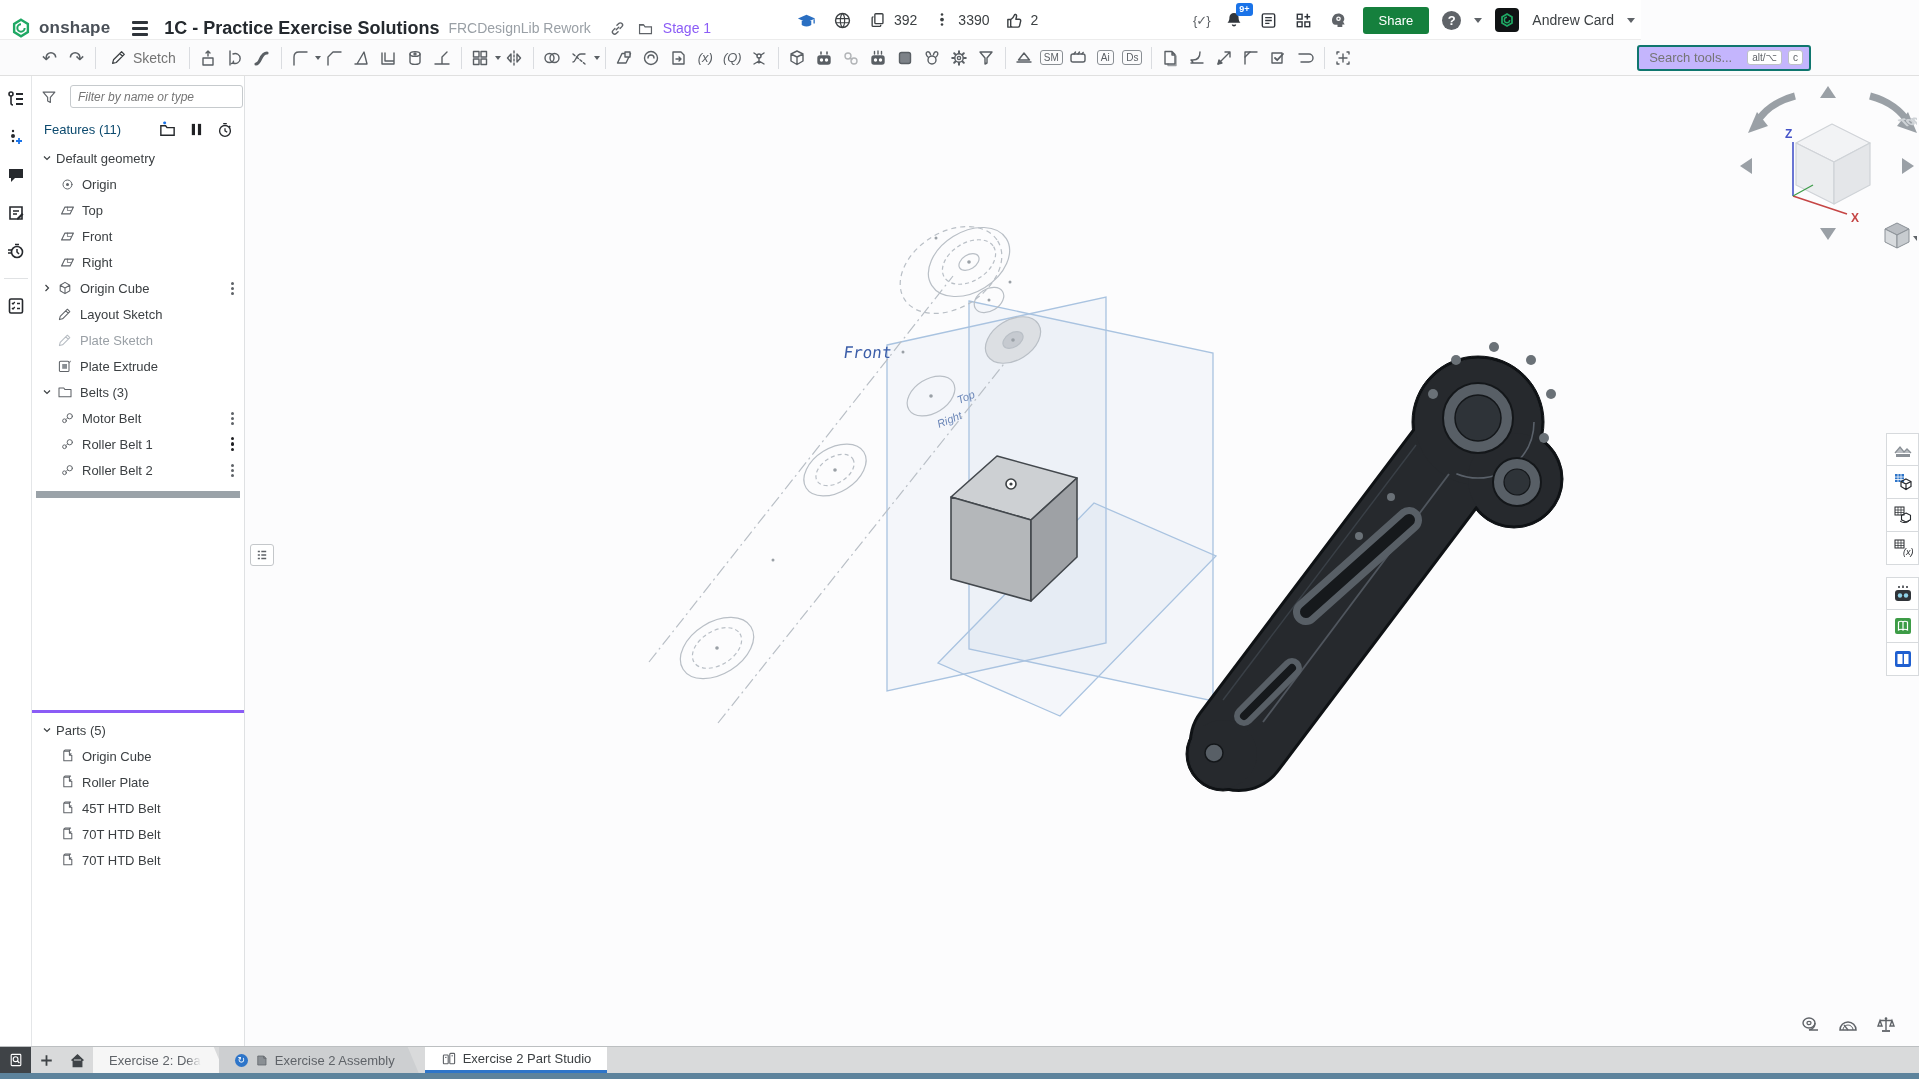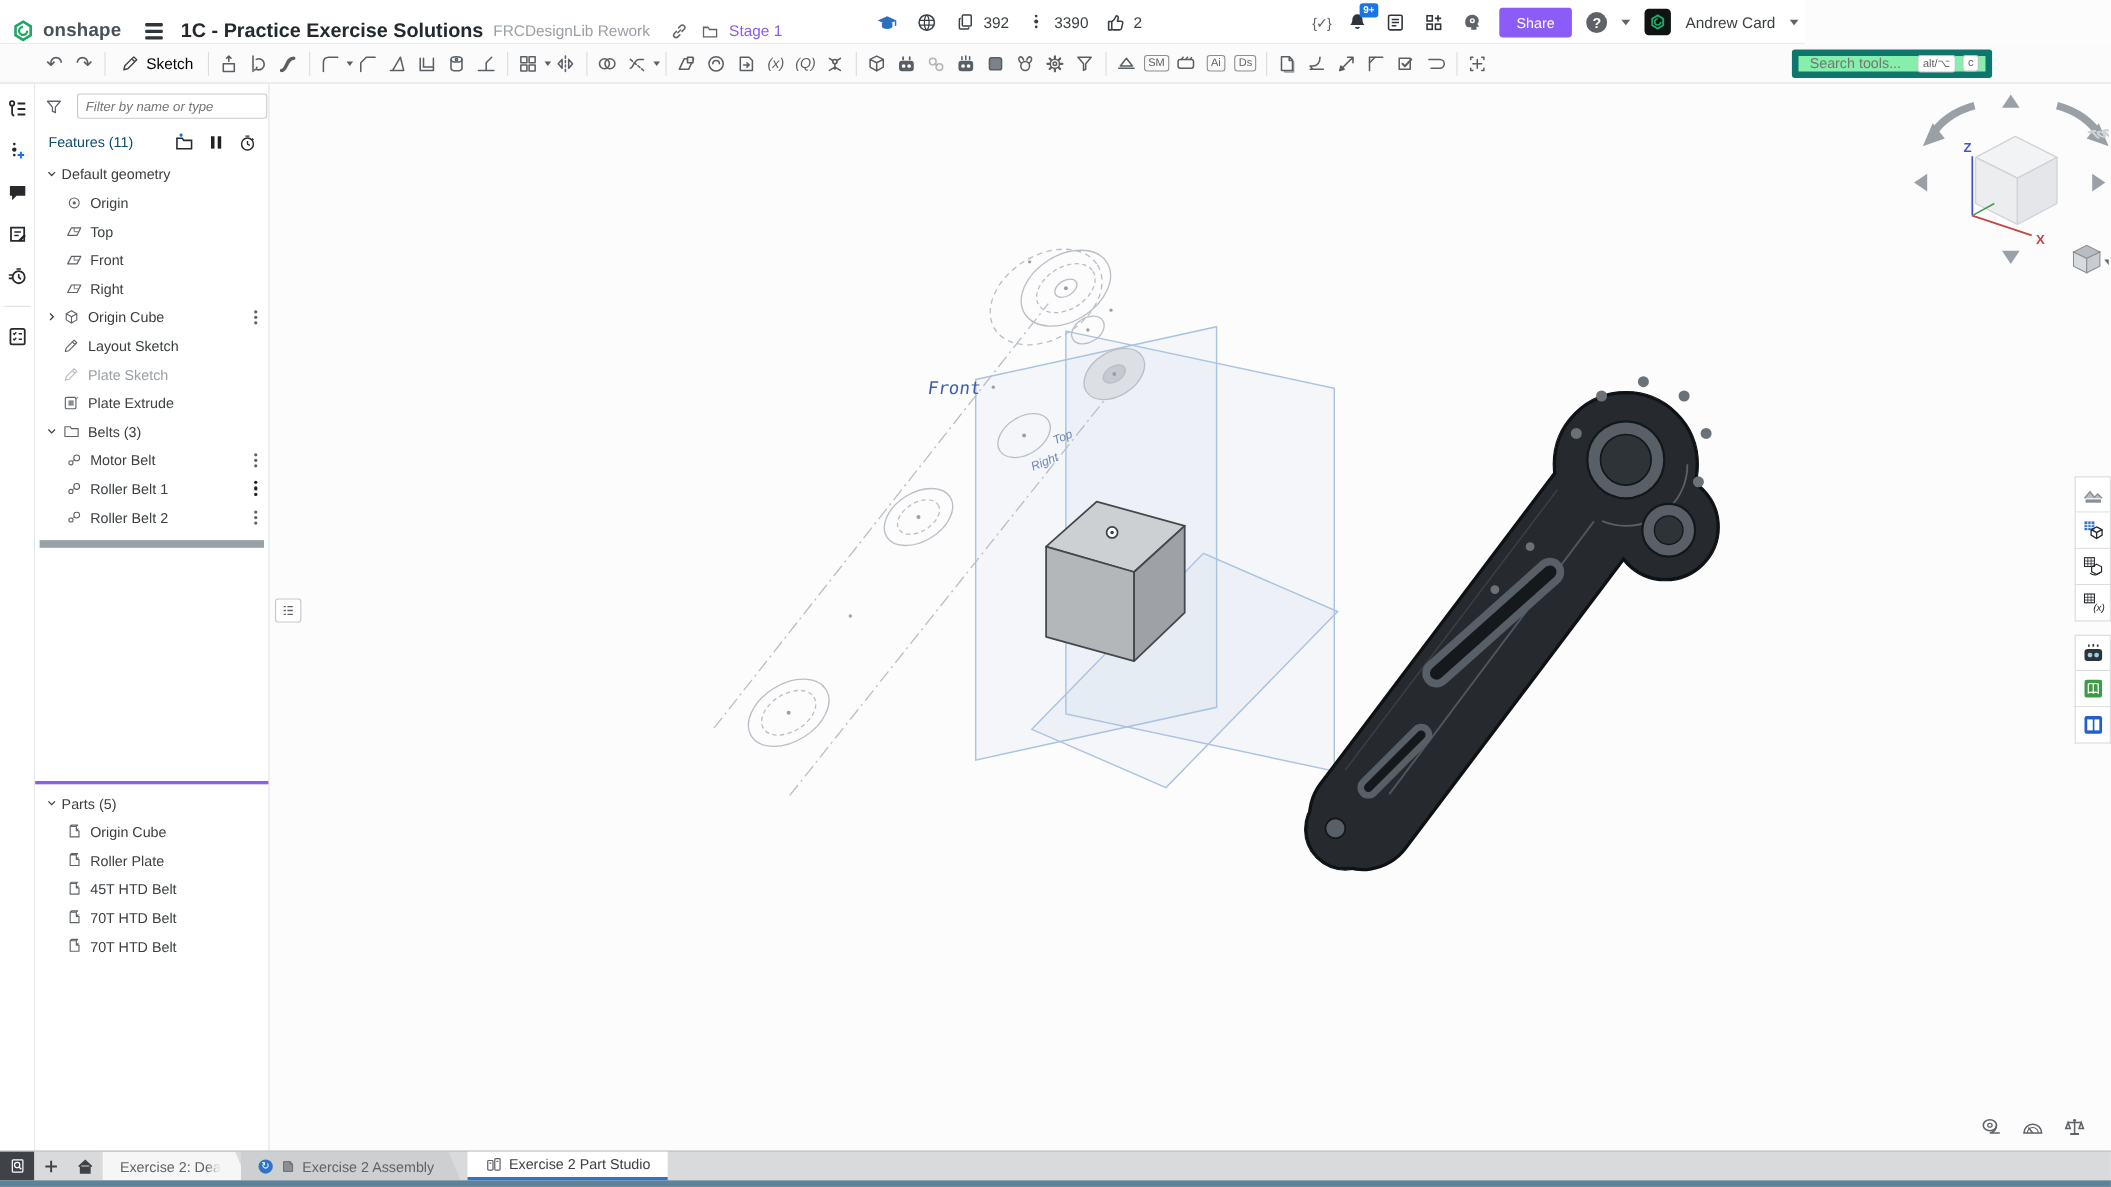--- a/index.html
+++ b/index.html
@@ -17,37 +17,37 @@
   .doc-sub { margin-left:9px; font-size:14px; color:#9aa0a6; white-space:nowrap; }
   .loc { display:flex; align-items:center; gap:6px; margin-left:16px; color:#8b5cf6; font-size:14px; }
   .stats { position:absolute; left:795px; top:0; height:40px; display:flex; align-items:center; gap:14px; color:#3c4043; font-size:14px; }
   .stat { display:flex; align-items:center; gap:5px; }
   .tb-right { position:absolute; right:6px; top:0; height:40px; display:flex; align-items:center; gap:13px; }
   .ic { width:22px; height:22px; display:flex; align-items:center; justify-content:center; color:#5f6368; }
   .ic svg { display:block; }
   .codecheck { font-size:13px; color:#5f6368; letter-spacing:-1px; white-space:nowrap; }
   .bell-wrap { position:relative; }
   .badge { position:absolute; top:-6px; right:-8px; background:#1a73e8; color:#fff; font-size:9px; font-weight:bold; border-radius:3px; padding:1px 3px; line-height:1.2; }
-  .share-btn { background:#8b5cf6; color:#fff; border:none; border-radius:3px; font-size:13px; padding:6px 16px; cursor:pointer; font-family:inherit; }
+  .share-btn { background:#15803d; color:#fff; border:none; border-radius:3px; font-size:13px; padding:6px 16px; cursor:pointer; font-family:inherit; }
   .help-circle { width:19px; height:19px; border-radius:50%; background:#5f6368; color:#fff; font-size:13px; font-weight:bold; display:flex; align-items:center; justify-content:center; }
   .caret { width:0; height:0; border-left:4px solid transparent; border-right:4px solid transparent; border-top:5px solid #5f6368; }
   .avatar { width:24px; height:24px; border-radius:4px; background:#101314; display:flex; align-items:center; justify-content:center; }
   .username { font-size:14px; color:#3c4043; }
 
   
   .toolbar { position:absolute; left:0; top:40px; width:1919px; height:36px; background:#fbfbfc; border-bottom:1px solid #e0e0e0; display:flex; align-items:center; padding-left:36px; z-index:25; }
   .tico { width:27px; height:26px; display:flex; align-items:center; justify-content:center; color:#5a5f64; cursor:pointer; border-radius:3px; flex:none; }
   .tico svg { stroke:#5a5f64; fill:none; stroke-width:1.4; stroke-linecap:round; stroke-linejoin:round; }
   .tsep { width:1px; height:22px; background:#dadce0; margin:0 5px; flex:none; }
   .tcaret { width:0;height:0;border-left:3.5px solid transparent;border-right:3.5px solid transparent;border-top:4px solid #5a5f64; margin-left:1px; flex:none;}
-  .sketch-btn { display:flex; align-items:center; gap:6px; padding:0 8px; height:26px; color:#000000; font-size:14px; cursor:pointer; flex:none; }
+  .sketch-btn { display:flex; align-items:center; gap:6px; padding:0 8px; height:26px; color:#737373; font-size:14px; cursor:pointer; flex:none; }
   .tbox { border:1px solid #8a8f94; border-radius:3px; font-size:10px; color:#5a5f64; padding:1px 3px; }
   .tparen { font-size:13px; color:#5a5f64; font-style:italic; }
   .undoredo { font-size:18px; color:#5a5f64; line-height:1; }
-  .search-tools { margin-left:auto; margin-right:108px; display:flex; align-items:center; gap:6px; background:#86efac; border:6px solid #0f766e; border-radius:3px; height:26px; padding:0 6px 0 10px; }
+  .search-tools { margin-left:auto; margin-right:108px; display:flex; align-items:center; gap:6px; background:#c4b5fd; border:2px solid #0f766e; border-radius:3px; height:26px; padding:0 6px 0 10px; }
   .search-tools input { border:none; background:transparent; outline:none; font-size:13px; color:#5f6368; width:92px; font-family:inherit; }
   .kbd { border:1px solid #bdc1c6; background:#fff; border-radius:3px; font-size:10px; color:#5f6368; padding:1px 4px; }
 
   
   .leftrail { position:absolute; left:0; top:76px; width:32px; height:970px; background:#fff; border-right:1px solid #e4e6e8; display:flex; flex-direction:column; align-items:center; padding-top:12px; gap:16px; z-index:20; }
   .rail-ic { width:22px; height:22px; display:flex; align-items:center; justify-content:center; color:#26292d; cursor:pointer; }
   .rail-div { width:24px; height:1px; background:#e0e2e4; }
 
   
   .sidepanel { position:absolute; left:32px; top:76px; width:213px; height:970px; background:#fff; border-right:1px solid #dfe1e3; z-index:20; font-size:13px; color:#3c4043; }

